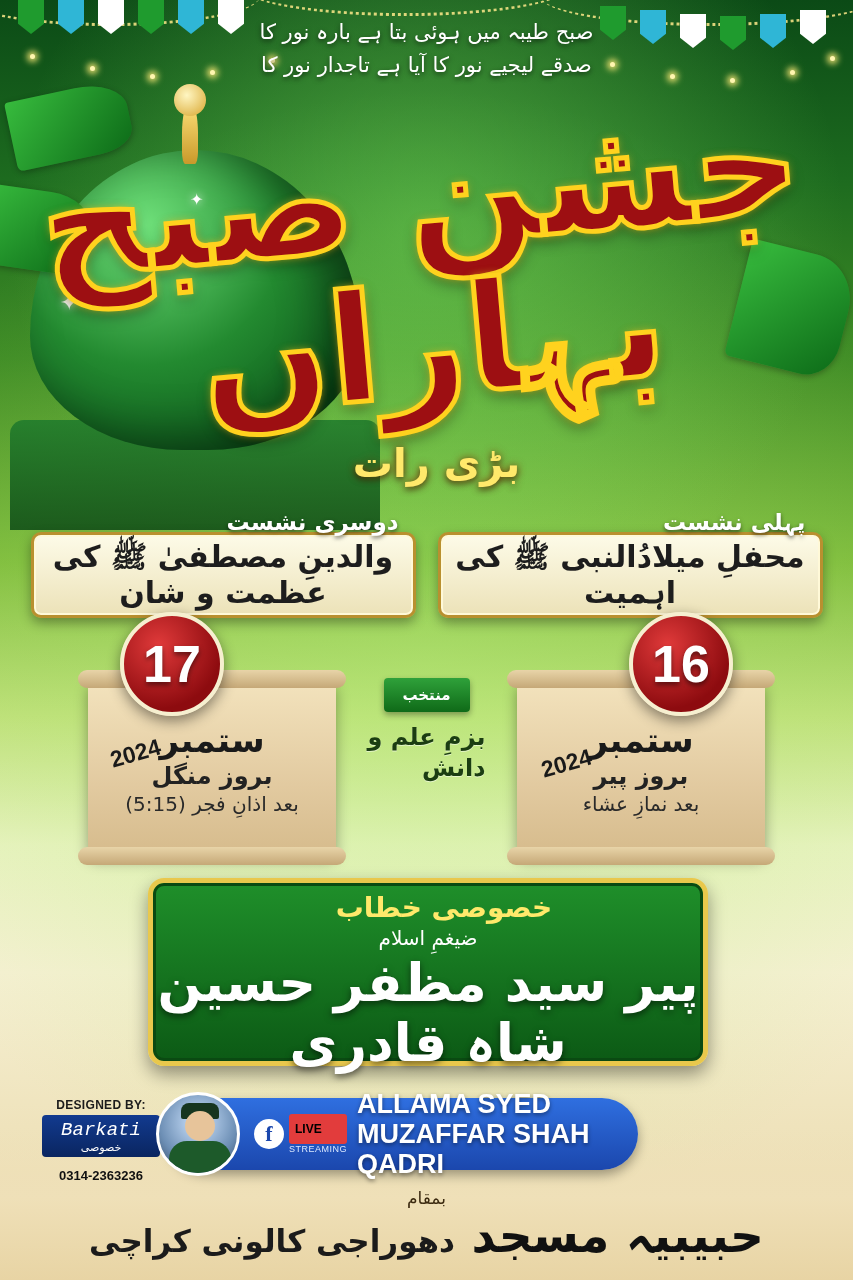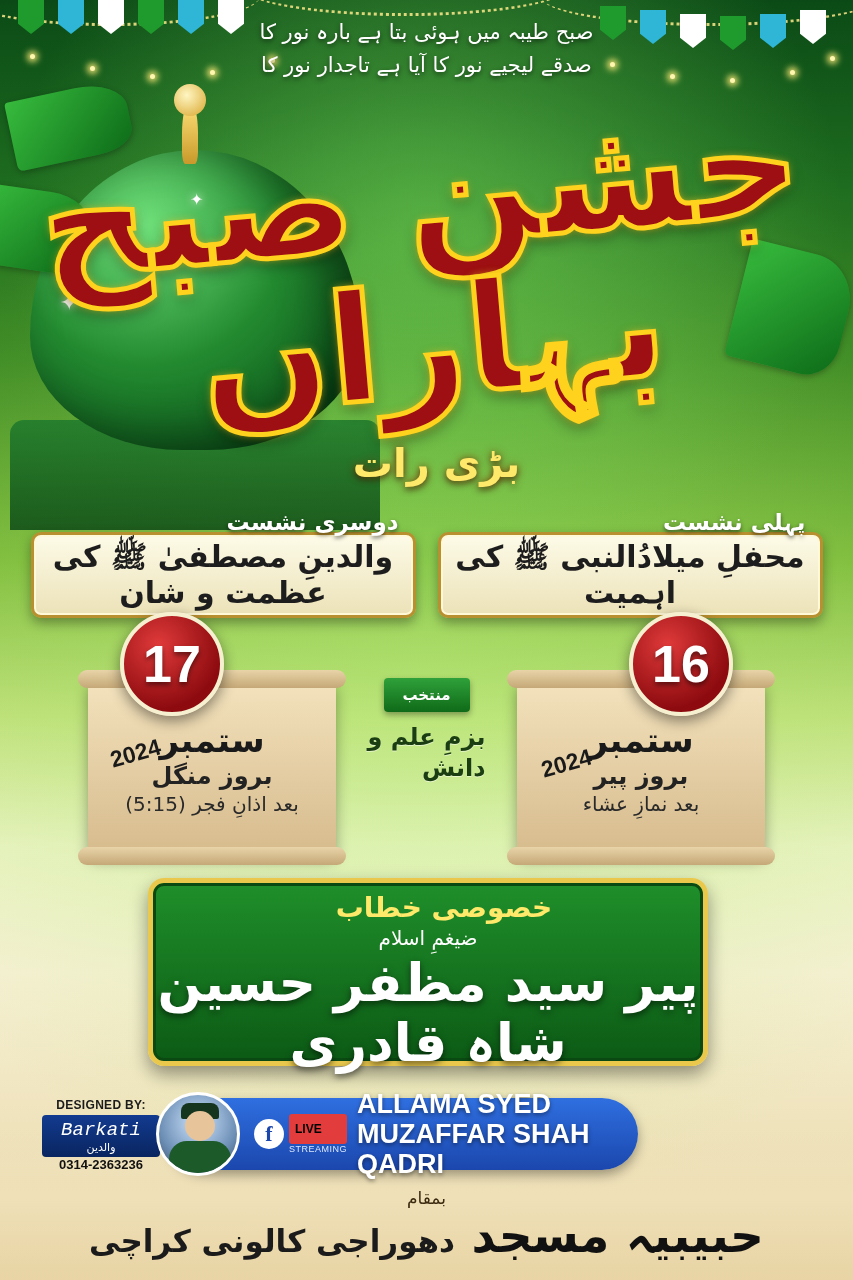--- a/index.html
+++ b/index.html
@@ -229,21 +229,21 @@
   .designer-label {
     font-size: 12px; font-weight: bold; color:#1b1b1b; letter-spacing:.3px;
   }
   .designer-logo {
     margin-top:3px; background: linear-gradient(180deg,#123a8f,#0a2560);
     color:#fff; border-radius:4px; padding:4px 0 3px;
   }
   .designer-logo .b1 { font-family:Liberation Mono, monospace; font-style:italic; font-size:19px; }
   .designer-logo .b2 { font-family:"DejaVu Sans", sans-serif; font-size:11px; }
   .designer-phone {
-    margin-top:0; font-size:13px; font-weight:bold; color:#111;
+    margin-top:11px; font-size:13px; font-weight:bold; color:#111;
   }
   
   .livebar {
     position: absolute; left: 168px; top: 1098px; width: 470px; height: 72px;
     background: linear-gradient(180deg,#2f6fe0,#1b47ad);
     border-radius: 36px;
     box-shadow: 0 5px 12px rgba(0,0,0,.35);
     display:flex; align-items:center; gap: 10px; padding-left: 86px;
   }
   .avatar {
@@ -394,21 +394,21 @@
     <div class="sp-role">ضیغمِ اسلام</div>
     <div class="sp-name">پیر سید مظفر حسین شاہ قادری</div>
   </div>
 
   <div class="bottom-fade"></div>
 
   <div class="designer">
     <div class="designer-label">DESIGNED BY:</div>
     <div class="designer-logo">
       <div class="b1">Barkati</div>
-      <div class="b2">والدین</div>
+      <div class="b2">خصوصی</div>
     </div>
     <div class="designer-phone">0314-2363236</div>
   </div>
 
   <div class="livebar">
     <div class="avatar">
       <div class="cap"></div>
         <div class="head"></div>
         <div class="body"></div>
     </div>

